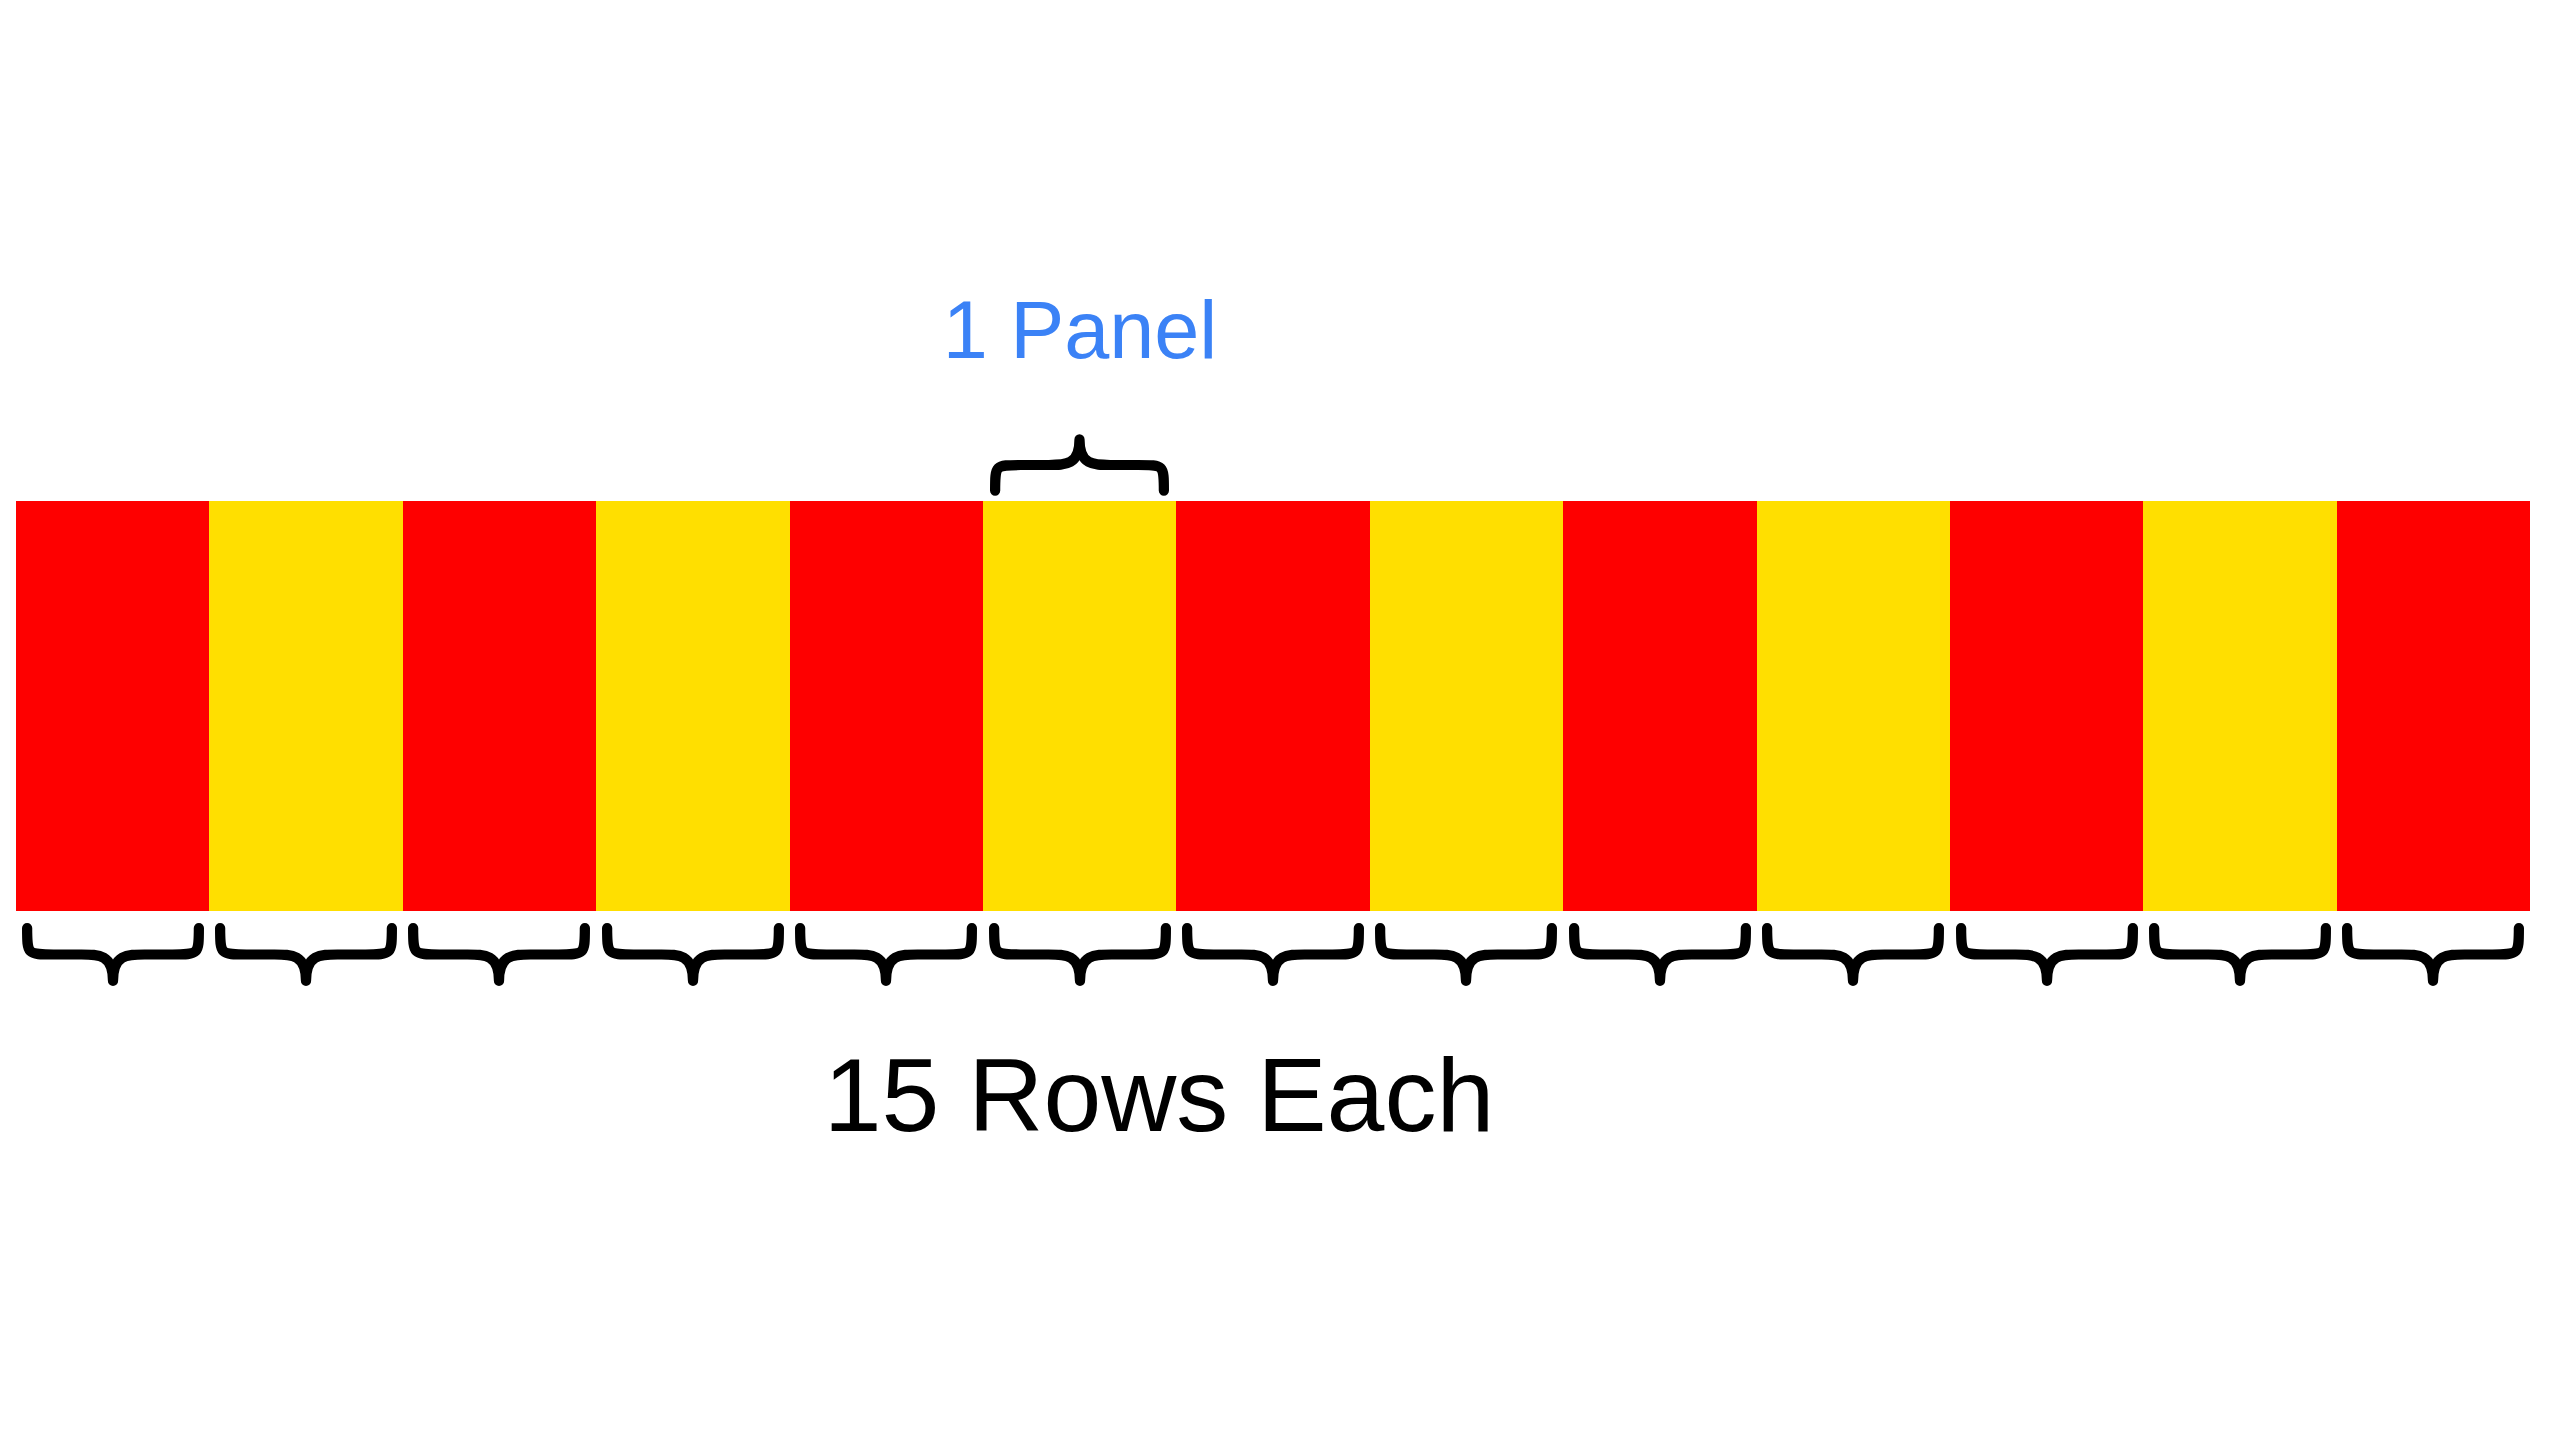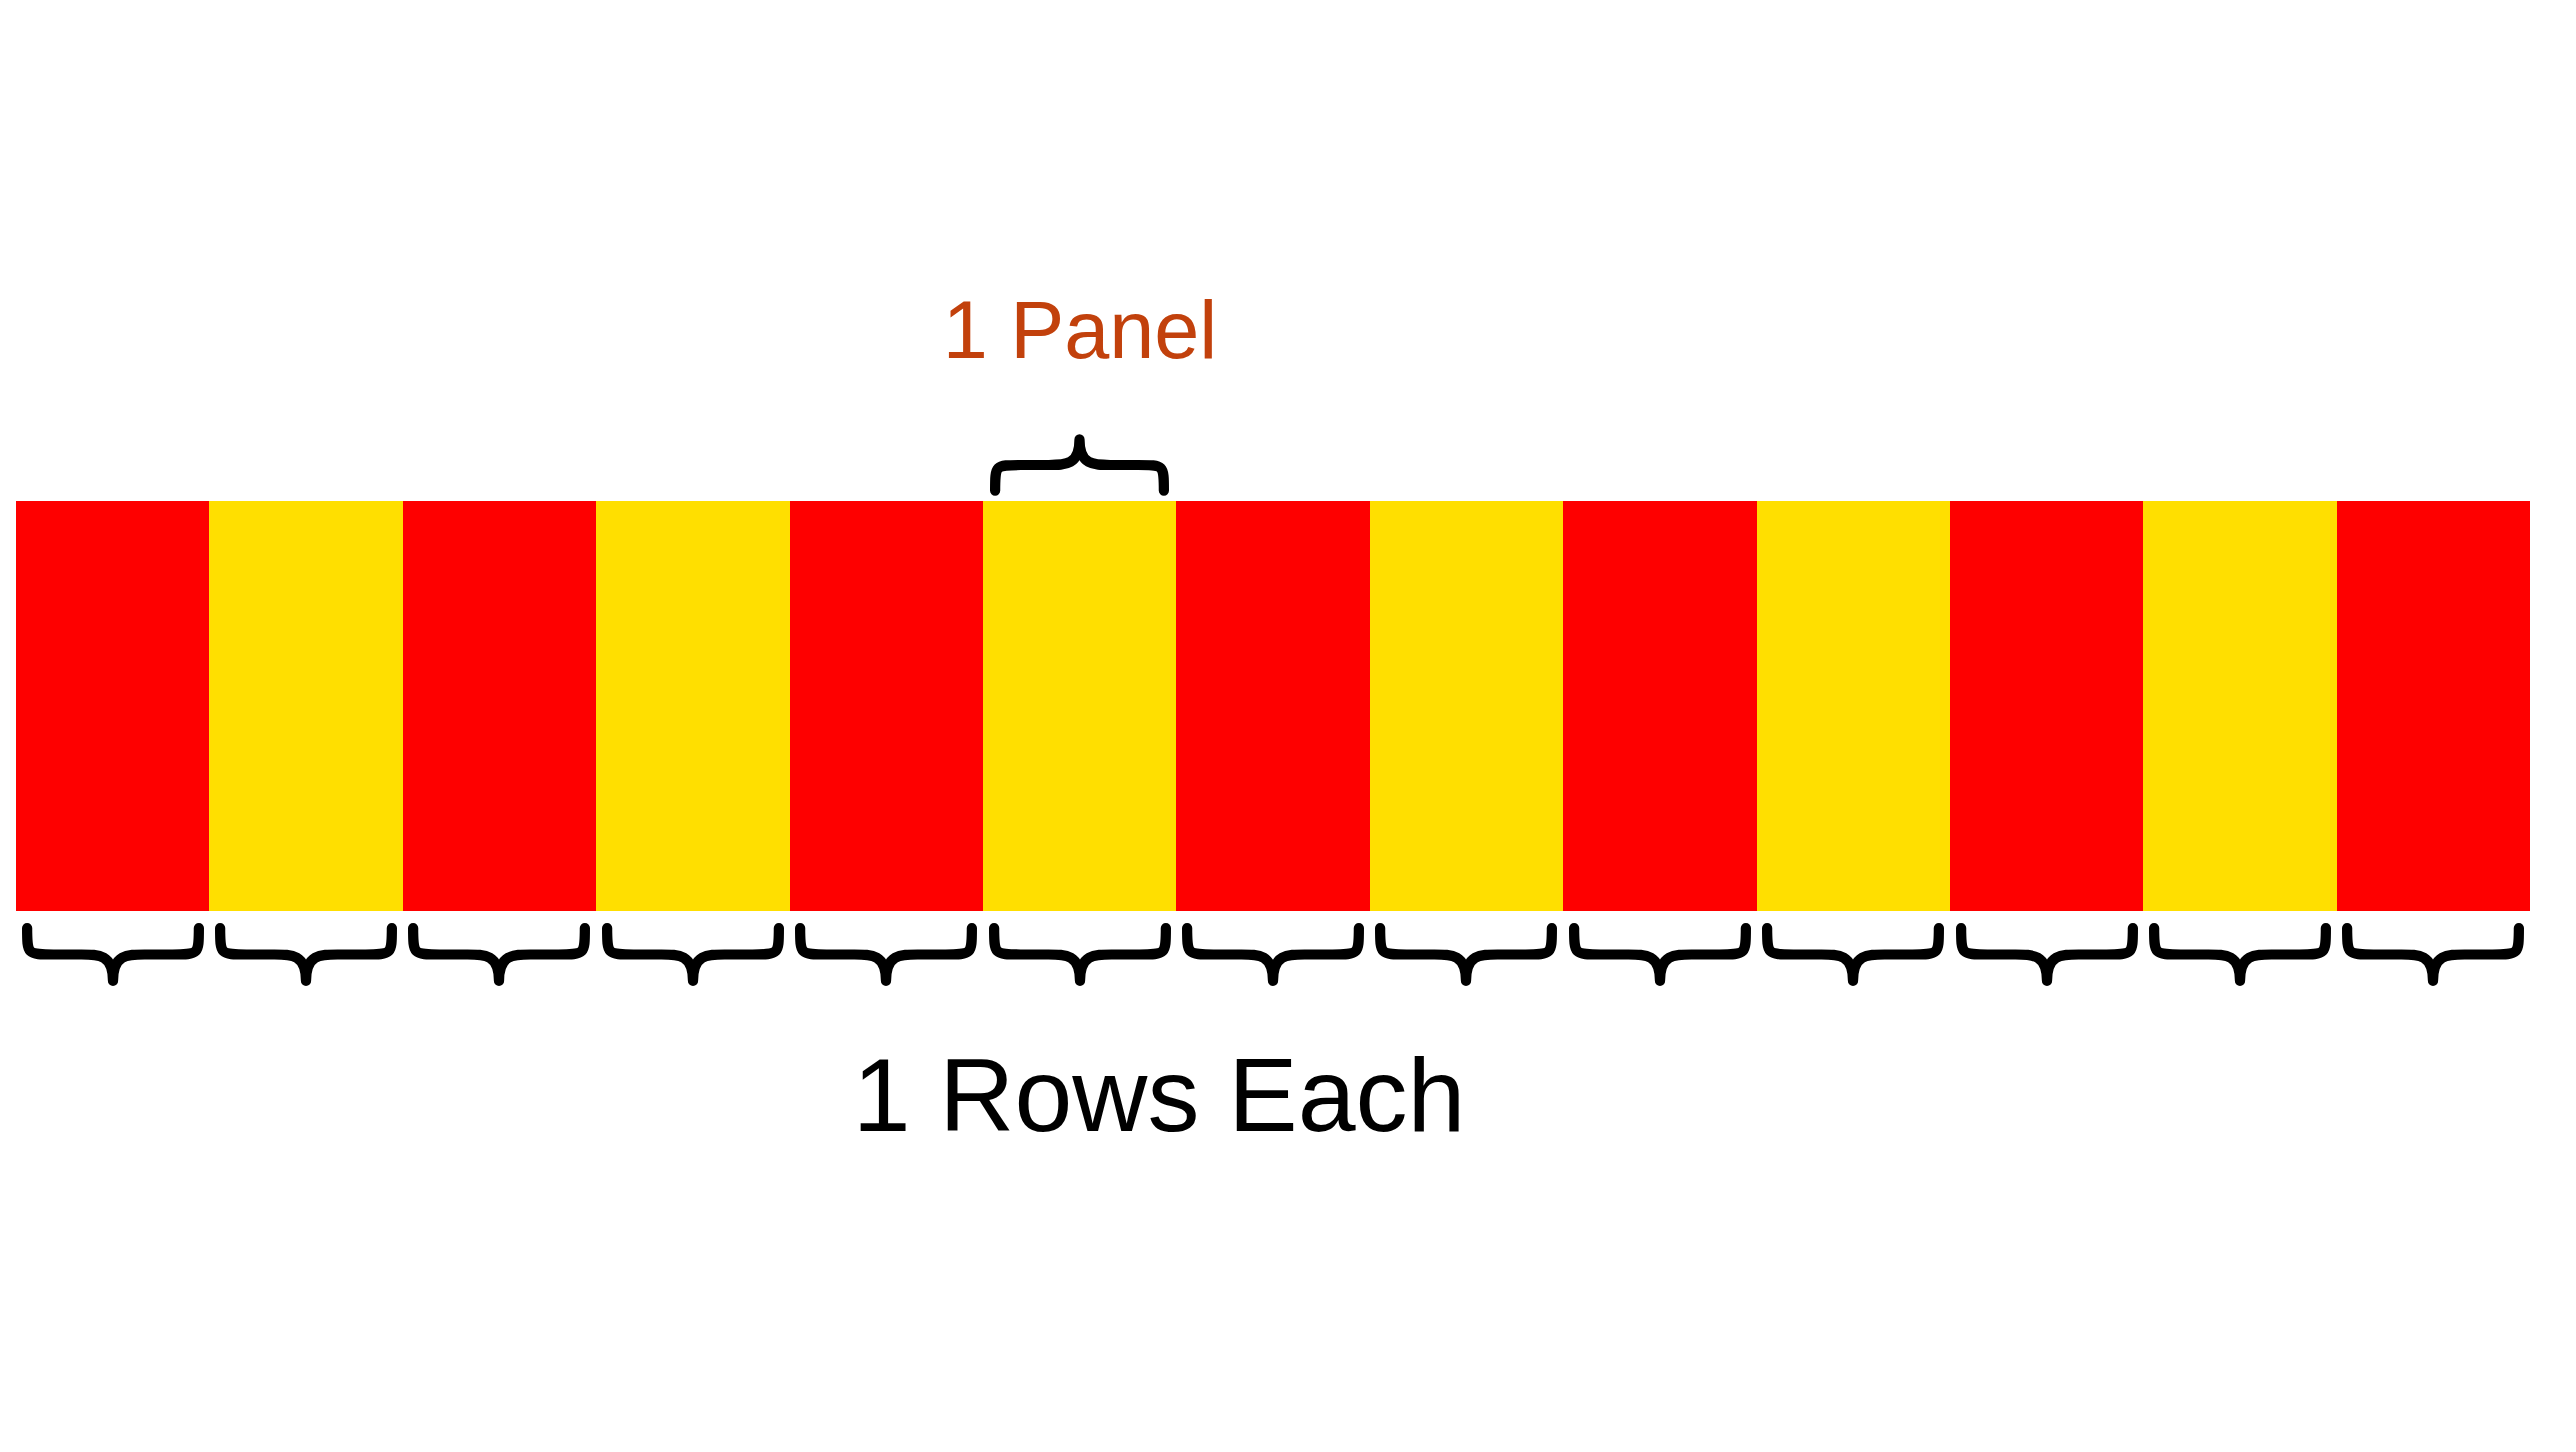--- a/index.html
+++ b/index.html
@@ -40,21 +40,21 @@
     justify-content: center;
     align-items: flex-start;
   }
   svg { display: block; overflow: visible; }
 </style>
 </head>
 <body style="background: rgb(255, 255, 255);">
 
 <div class="canvas">
 
-  <div class="label" id="top-label" style="color: #c2410c; left: 1080px;">1 Panel</div>
+  <div class="label" id="top-label" style="color: #3b82f6; left: 1080px;">1 Panel</div>
 
   <div id="top-brace" style="left: 990px;">
       <svg width="179" height="62" viewBox="0 0 227.07692307692307 78" style="overflow: visible;">
         <path d="M 6.5 71.5 C 6.5 39 6.5 39 39 39 L 74.53846153846153 39 C 95.98846153846154 39 113.53846153846153 39 113.53846153846153 6.5 C 113.53846153846153 39 131.08846153846153 39 152.53846153846155 39 L 188.07692307692307 39 C 220.57692307692307 39 220.57692307692307 39 220.57692307692307 71.5" fill="none" stroke="#000000" stroke-width="13" stroke-linecap="round" stroke-linejoin="round"></path>
       </svg>
     </div>
 
   <div class="stripes" id="stripes">
       <div class="stripe" style="background: rgb(254, 0, 0);"></div>
       <div class="stripe" style="background: rgb(255, 223, 0);"></div>
@@ -132,16 +132,16 @@
           <path d="M 6.5 6.5 C 6.5 40 6.5 40 40 40 L 75.53846153846153 40 C 97.53846153846153 40 115.53846153846153 40 115.53846153846153 73.5 C 115.53846153846153 40 133.53846153846155 40 155.53846153846155 40 L 191.07692307692307 40 C 224.57692307692307 40 224.57692307692307 40 224.57692307692307 6.5" fill="none" stroke="#000000" stroke-width="13" stroke-linecap="round" stroke-linejoin="round"></path>
         </svg>
       </div>
       <div class="brace-cell">
         <svg width="182" height="63" viewBox="0 0 231.07692307692307 80" style="overflow: visible;">
           <path d="M 6.5 6.5 C 6.5 40 6.5 40 40 40 L 75.53846153846153 40 C 97.53846153846153 40 115.53846153846153 40 115.53846153846153 73.5 C 115.53846153846153 40 133.53846153846155 40 155.53846153846155 40 L 191.07692307692307 40 C 224.57692307692307 40 224.57692307692307 40 224.57692307692307 6.5" fill="none" stroke="#000000" stroke-width="13" stroke-linecap="round" stroke-linejoin="round"></path>
         </svg>
       </div>
     </div>
 
-  <div class="label" id="bottom-label" style="color: rgb(0, 0, 0);">1 Rows Each</div>
+  <div class="label" id="bottom-label" style="color: rgb(0, 0, 0);">15 Rows Each</div>
 
 </div>
 
 
 </body></html>

